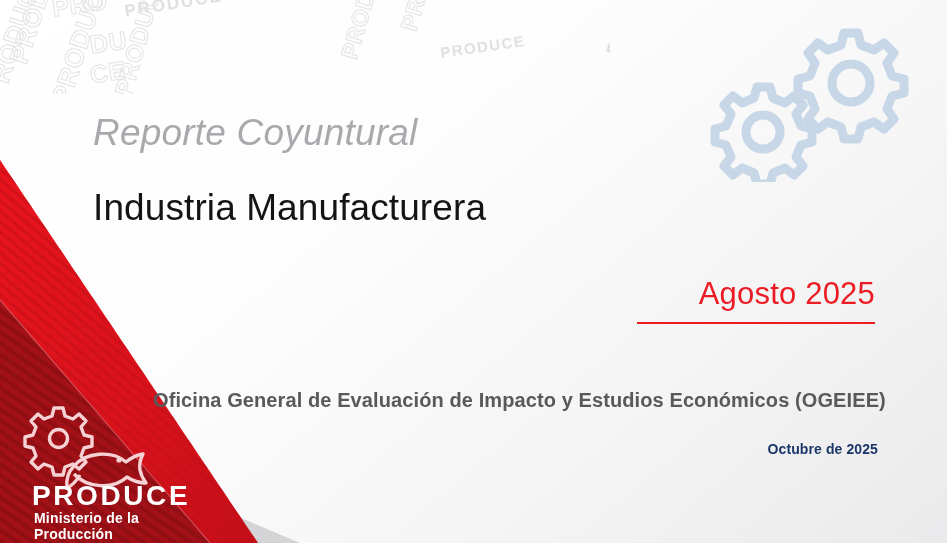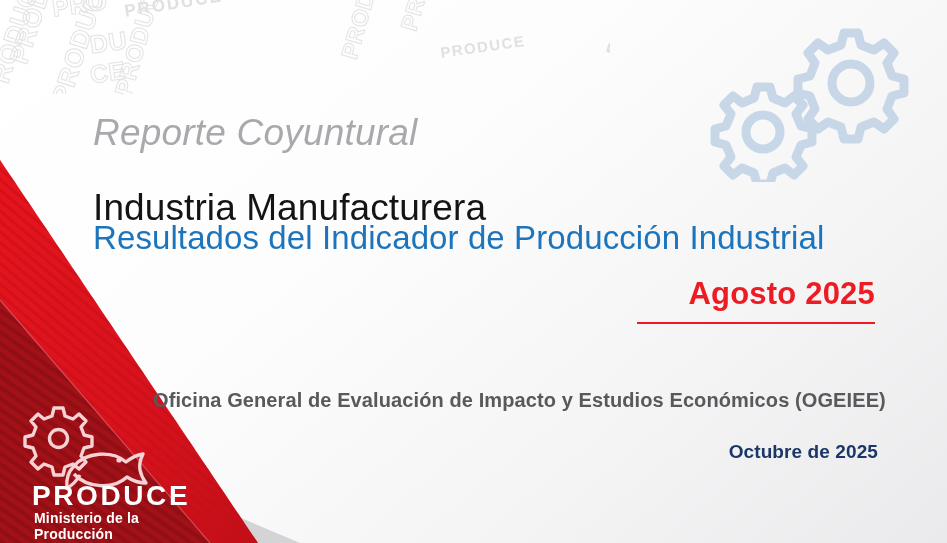--- a/index.html
+++ b/index.html
@@ -37,33 +37,33 @@
   .t-rep{
     top:112px;font-size:37px;color:#a7a9ac;font-weight:400;letter-spacing:.2px;font-style:italic;
   }
   .t-ind{
     top:163px;font-size:37px;color:#141414;font-weight:400;letter-spacing:.1px;margin-top:24px;
   }
   .t-res{
     top:219px;font-size:33px;color:#1c75bc;font-weight:400;letter-spacing:.1px;
   }
   .t-month{
-    position:absolute;right:72px;top:276px;font-size:31px;font-weight:bold;
+    position:absolute;right:72px;top:276px;font-size:31px;font-weight:normal;
     color:#ed1c24;white-space:nowrap;letter-spacing:.2px;text-align:right;
   }
   .month-rule{
     position:absolute;left:637px;top:322px;width:238px;height:0;
     border-top:2px solid #ed1c24;
   }
   .t-office{
     position:absolute;left:153px;top:389px;font-size:20px;font-weight:bold;
     color:#58595b;white-space:nowrap;letter-spacing:.1px;
   }
   .t-pubdate{
-    position:absolute;right:69px;top:441px;font-size:19px;font-weight:bold;
+    position:absolute;right:69px;top:441px;font-size:14px;font-weight:bold;
     color:#1b3668;white-space:nowrap;letter-spacing:.1px;
   }
 
   
   .logo{position:absolute;left:14px;top:402px;width:200px;height:132px;}
   .logo-word{
     position:absolute;left:18px;top:78px;font-size:28px;font-weight:bold;
     color:#ffffff;letter-spacing:2.6px;font-family:"Liberation Sans", sans-serif;
   }
   .logo-sub{
@@ -150,21 +150,20 @@
         <path d="M60 64 c-6 6-8 14-7 22 c6-3 10-8 13-13"></path>
       </g>
       <circle cx="105" cy="58" r="2.6" fill="#f6d2d4"></circle>
     </svg>
     <div class="logo-word">PRODUCE</div>
     <div class="logo-sub">Ministerio de la Producción</div>
   </div>
 
   <div class="t-line t-rep">Reporte Coyuntural</div>
   <div class="t-line t-ind">Industria Manufacturera</div>
-  <div class="t-line t-res">Resultados del Indicador de Producción Industrial</div>
 
   <div class="t-month">Agosto 2025</div>
   <div class="month-rule"></div>
 
   <div class="t-office">Oficina General de Evaluación de Impacto y Estudios Económicos (OGEIEE)</div>
   <div class="t-pubdate">Octubre de 2025</div>
 
 </div>
 
 </body></html>

